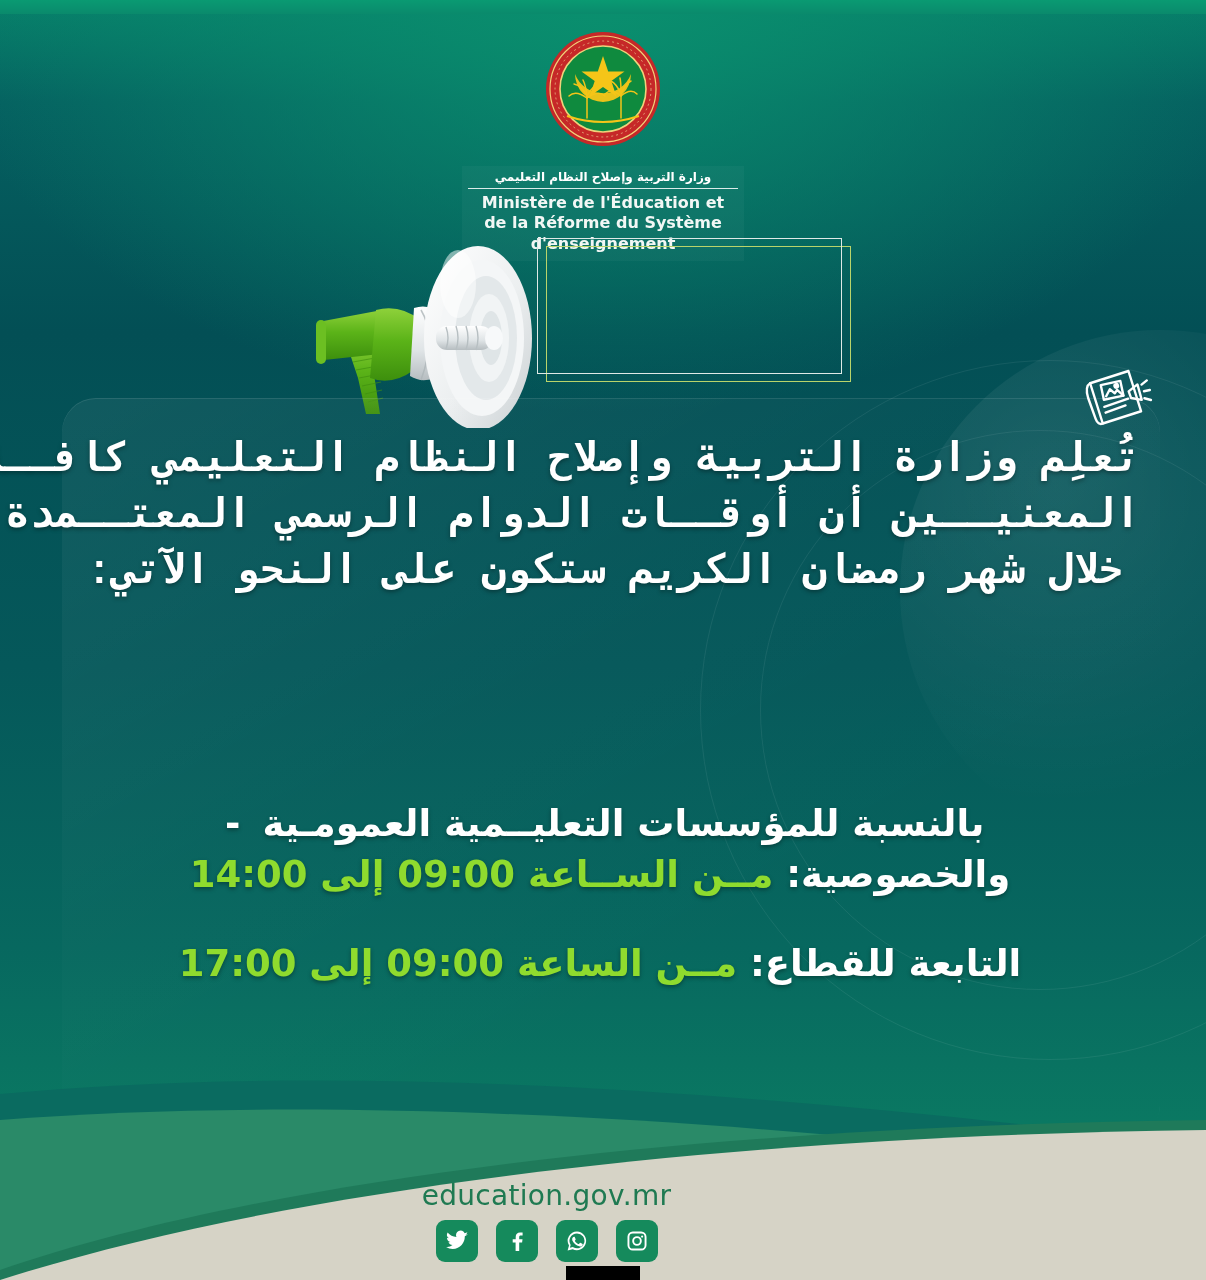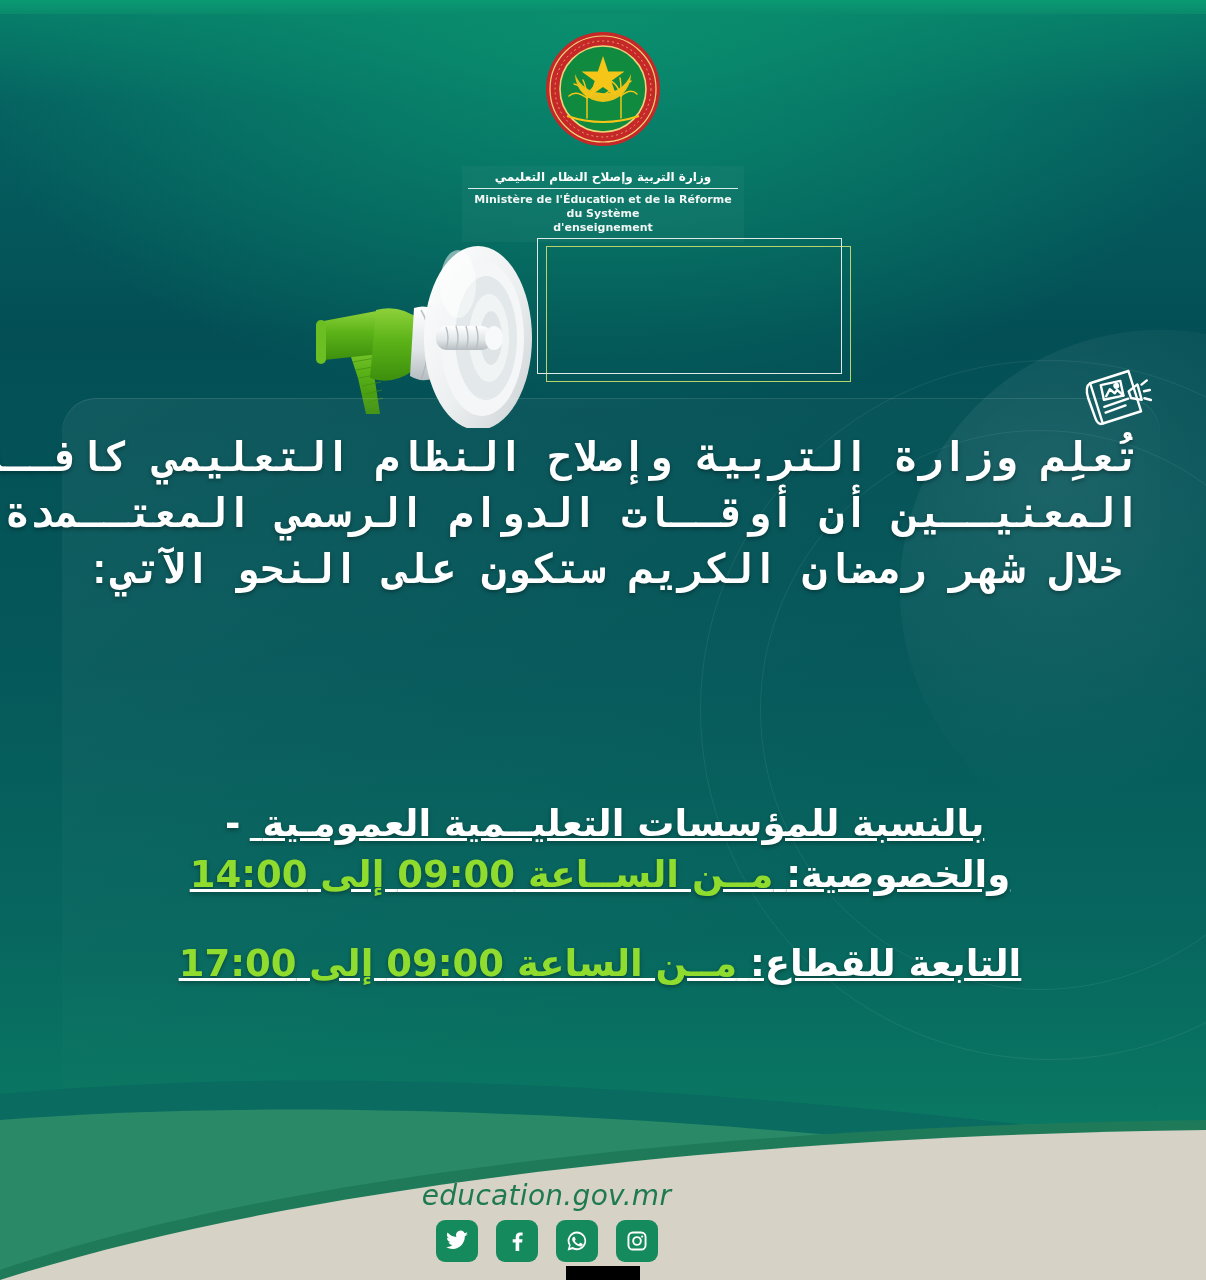--- a/index.html
+++ b/index.html
@@ -49,21 +49,21 @@
     width:282px; text-align:center; color:#ffffff;
     background:rgba(255,255,255,0.035);
     padding:2px 6px 7px 6px;
   }
   #ministry .ar {
     font-size:12px; font-weight:bold; line-height:1.5;
     border-bottom:1px solid rgba(255,255,255,0.85);
     padding-bottom:2px; letter-spacing:0;
   }
   #ministry .fr {
-    direction:ltr; font-size:11px; font-weight:bold; line-height:1.28;
+    direction:ltr; font-size:16px; font-weight:bold; line-height:1.28;
     margin-top:4px; color:#f2f7f5;
   }
 
   
   #title-block { position:absolute; left:300px; top:222px; width:560px; height:190px; }
   #title-box-outer {
     position:absolute; left:246px; top:24px; width:305px; height:136px;
     border:1.4px solid #b9d46a;
   }
   #title-box-inner {
@@ -100,32 +100,32 @@
     text-shadow:0 2px 4px rgba(0,0,0,0.35);
   }
   #body-text .ln { display:block; white-space:nowrap;font-family:Liberation Mono, monospace; }
 
   
   #bullets {
     position:absolute; left:90px; top:798px; width:1020px;
     color:#ffffff; font-size:37px; font-weight:bold; line-height:1.38;
     text-shadow:0 2px 4px rgba(0,0,0,0.35);
   }
-  .bullet { margin-bottom:38px;text-decoration:underline; }
+  .bullet { margin-bottom:38px; }
   .b-row1 { display:block; text-align:center; white-space:nowrap; padding-left:0; }
   .b-row1 .dash { display:inline-block; width:34px; }
   .b-row2 { display:block; text-align:center; white-space:nowrap; }
   .hi { color:#8fdb2e; }
 
   
   #waves { position:absolute; left:0; bottom:0; width:1206px; height:220px; }
 
   
   #footer {
-    position:absolute; left:0; bottom:18px; width:1093px; text-align:center;font-style:italic;
+    position:absolute; left:0; bottom:18px; width:1093px; text-align:center;
   }
   #site-url {
     direction:ltr; font-size:28px; color:#1f7a52; font-weight:500;
     letter-spacing:0.3px; margin-bottom:8px;
   }
   #social { display:flex; justify-content:center; gap:18px; direction:ltr; }
   .soc {
     width:42px; height:42px; border-radius:9px; background:#158a5c;
     display:flex; align-items:center; justify-content:center;
   }

